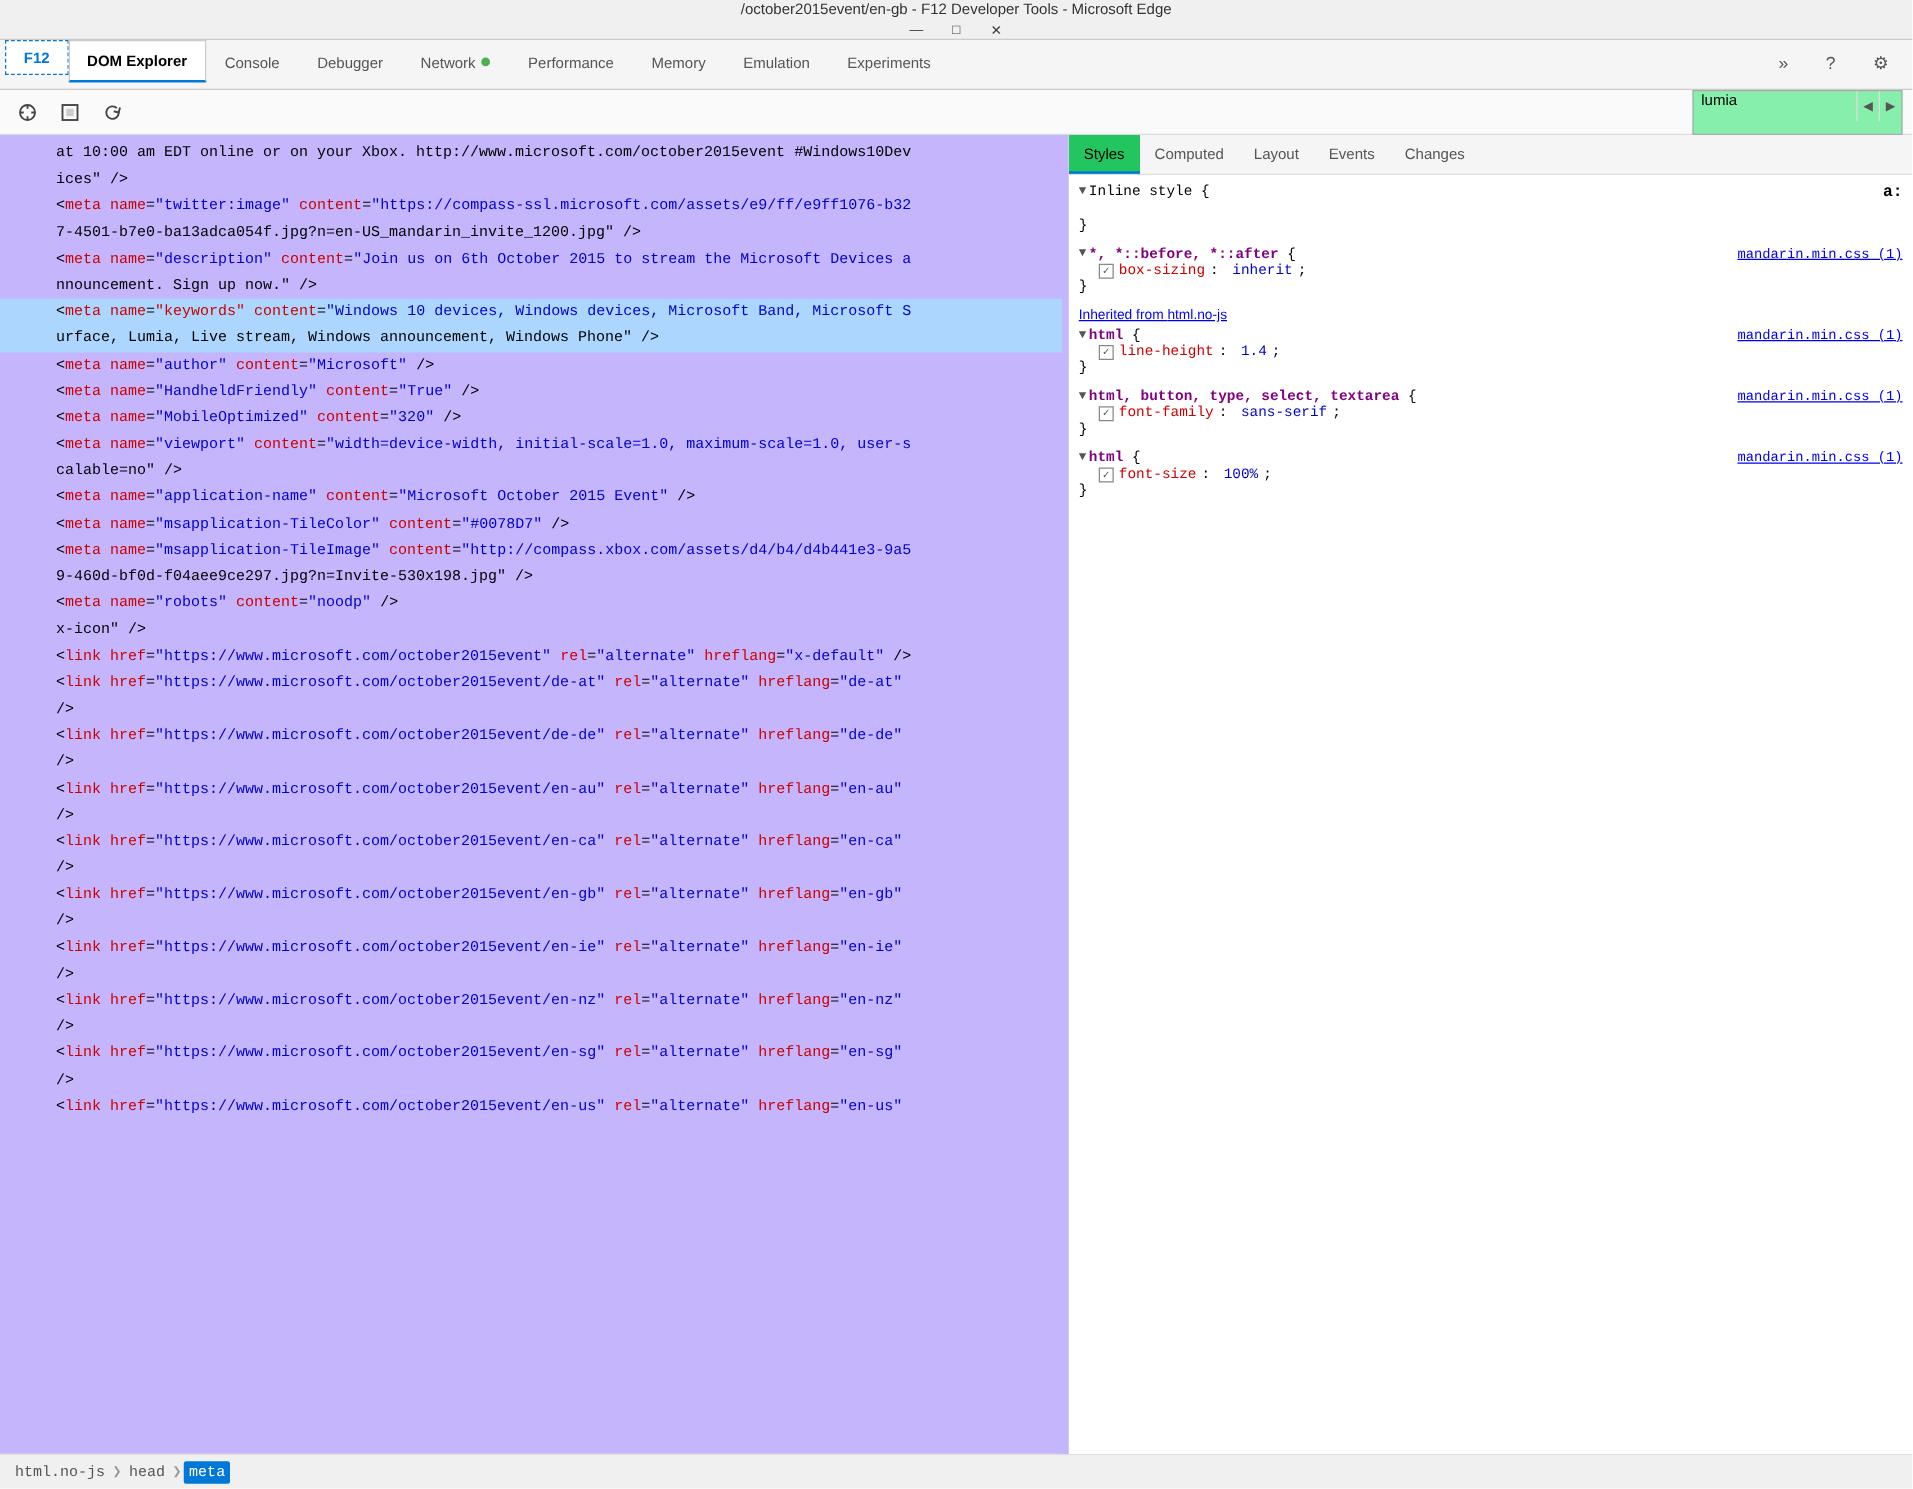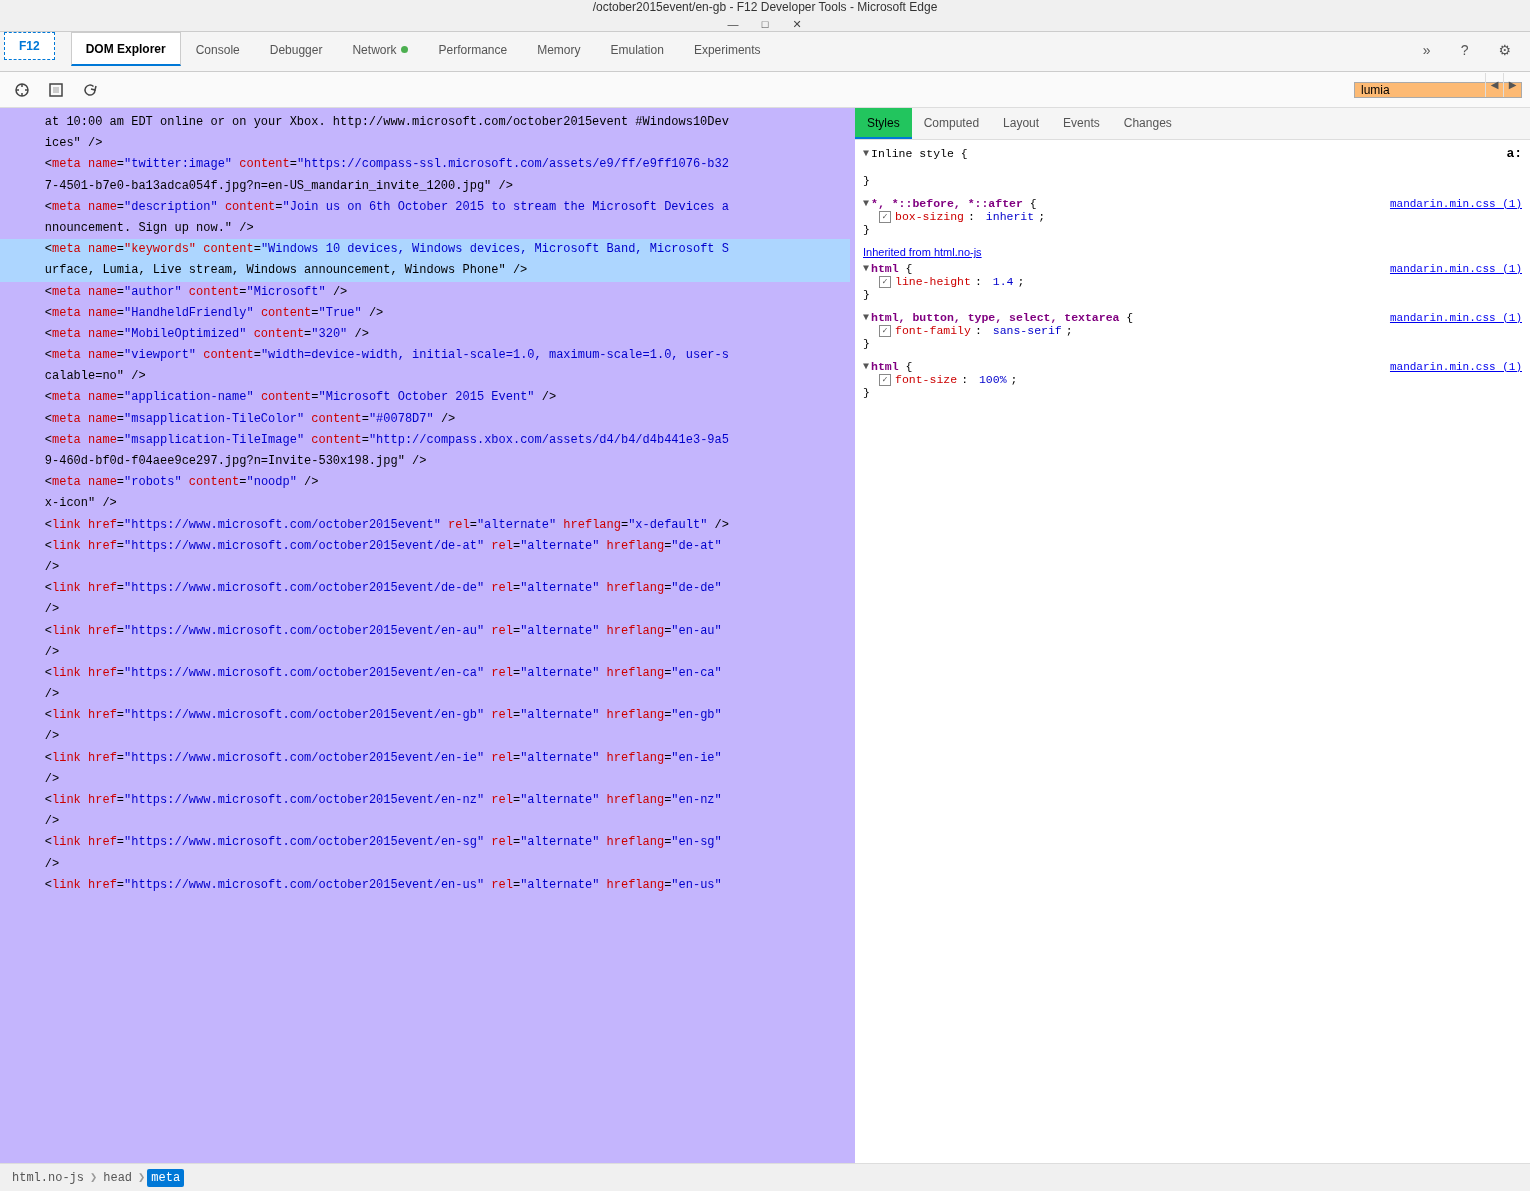--- a/index.html
+++ b/index.html
@@ -68,21 +68,20 @@
       color: #555;
       white-space: nowrap;
     }
     .tab.active {
       background: #fff;
       border-color: #ccc;
       border-bottom-color: #fff;
       color: #000;
       font-weight: 600;
       border-bottom: 2px solid #0078d7;
-      margin-left: 16px;
     }
     .tab-dot {
       width: 7px;
       height: 7px;
       border-radius: 50%;
       background: #4caf50;
       margin-left: 5px;
       display: inline-block;
     }
 
@@ -103,24 +102,24 @@
       align-items: center;
       justify-content: center;
       cursor: pointer;
       border: 1px solid transparent;
       font-size: 14px;
       color: #444;
     }
     .toolbar-spacer { flex: 1; }
     .search-box {
       display: flex;
-      align-items: flex-end;
+      align-items: flex-start;
       border: 1px solid #aaa;
-      background: #fdba74;
-      height: 16px;
+      background: #86efac;
+      height: 36px;
     }
     .search-input {
       border: none;
       outline: none;
       font-size: 12px;
       width: 130px;
       padding: 0 6px;
       background: transparent;
     }
     .search-nav {

